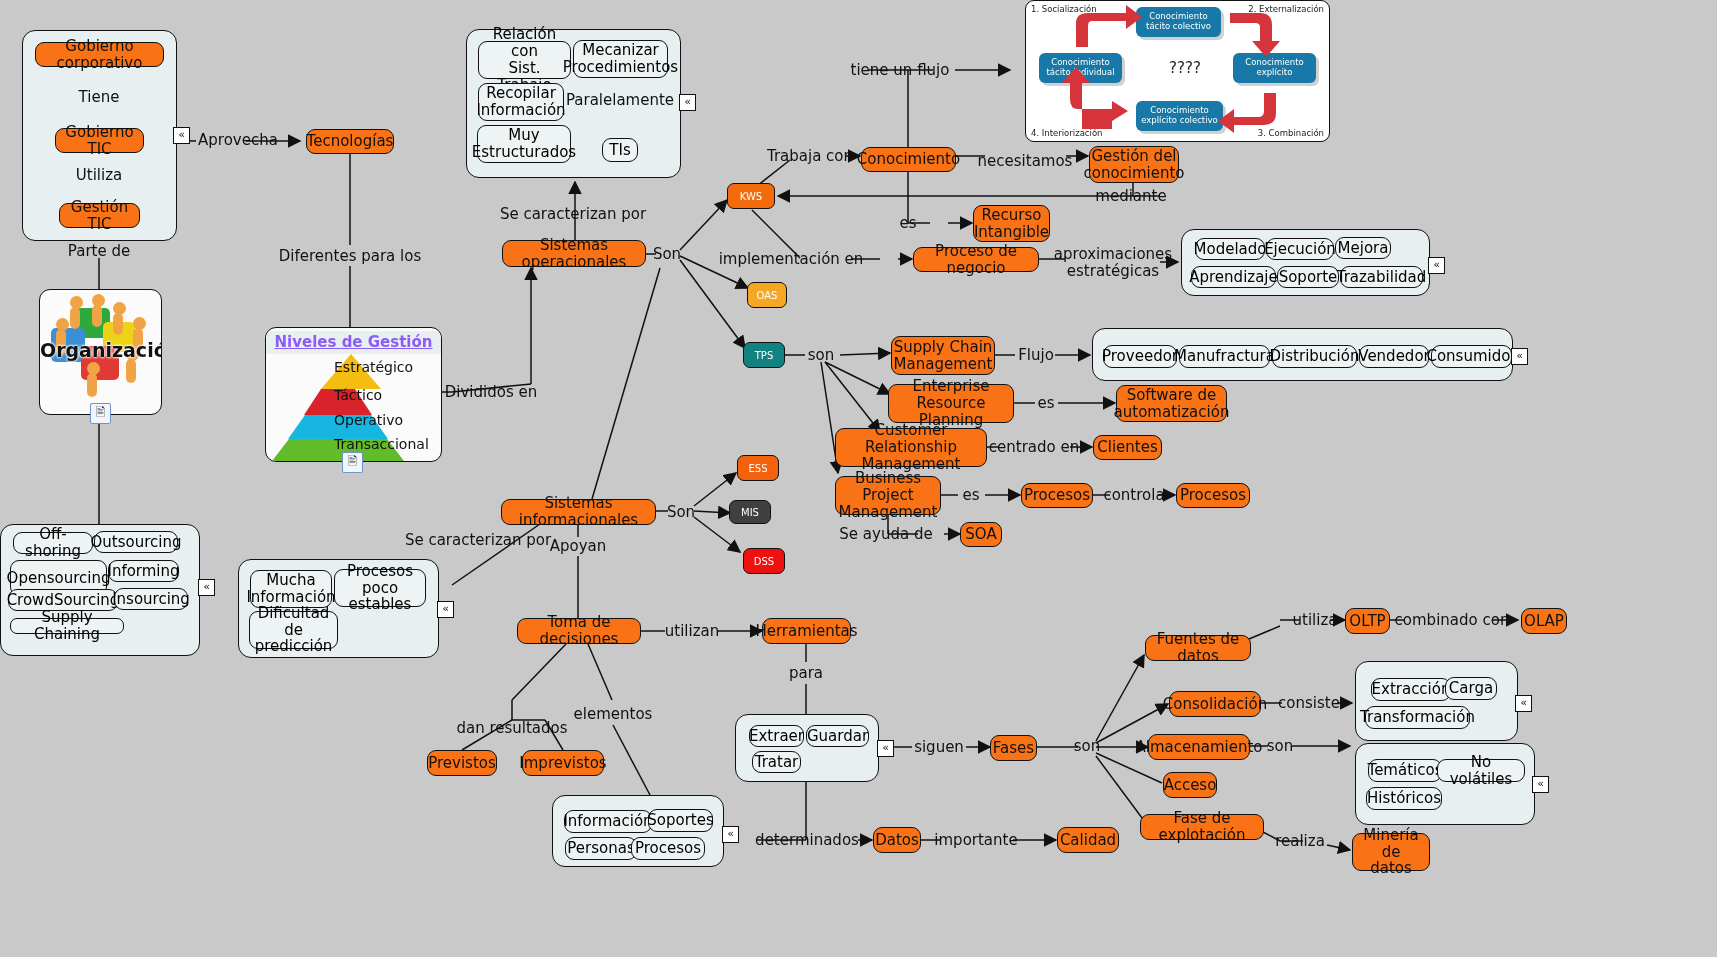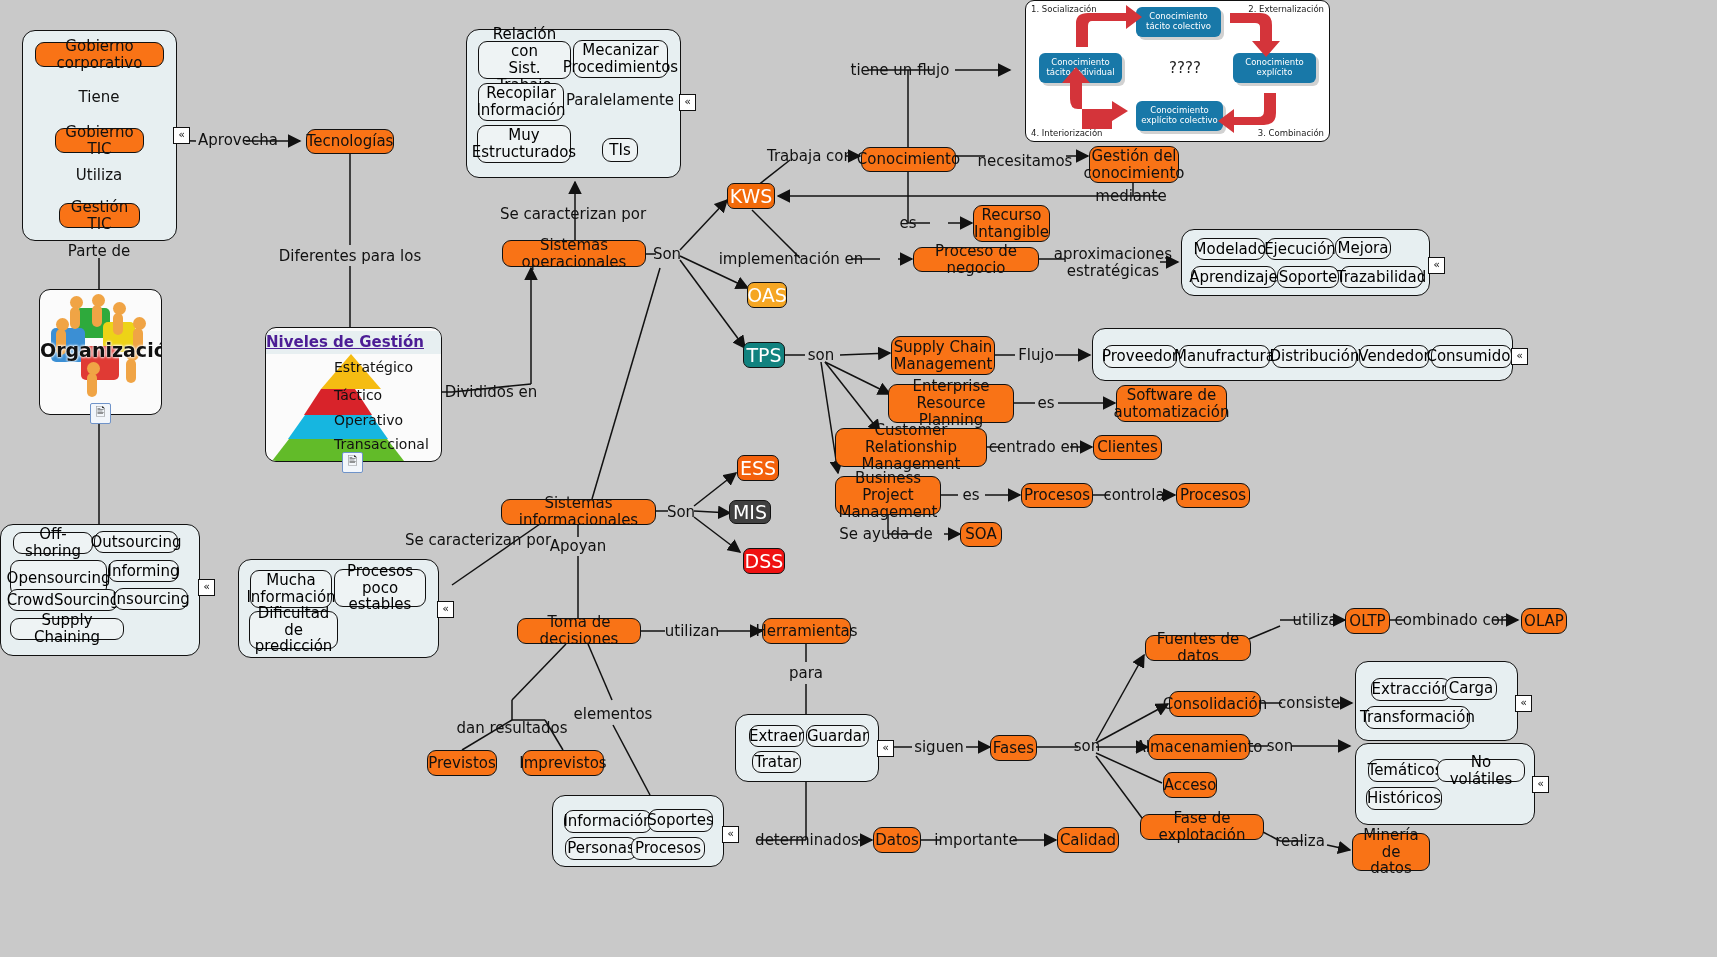--- a/index.html
+++ b/index.html
@@ -37,21 +37,21 @@
     border:1.6px solid #111;
     border-radius:9px;
     display:flex;align-items:center;justify-content:center;
     text-align:center;line-height:1.12;font-size:15px;
     white-space:pre-line;padding:2px 6px;
   }
   .tag{
     position:absolute;box-sizing:border-box;
     border:1.6px solid #111;border-radius:7px;
     display:flex;align-items:center;justify-content:center;
-    color:#fff;font-size:19px;font-weight:400;
+    color:#fff;font-size:10px;font-weight:400;
   }
   .lbl{
     position:absolute;
     font-size:15px;color:#111;
     white-space:pre-line;text-align:center;
     line-height:1.1;
     transform:translate(-50%,-50%);
   }
   .mini{
     position:absolute;width:15px;height:15px;
@@ -75,22 +75,22 @@
     position:absolute;left:0;right:0;top:48%;transform:translateY(-50%);
     text-align:center;font-weight:bold;font-size:19px;color:#111;z-index:5;
     text-shadow:0 0 3px #fff,0 0 3px #fff,0 0 2px #fff;
   }
   .puz{position:absolute;}
   .fig{position:absolute;background:#f0a445;border-radius:50%;}
 
   
   #niveles-box{position:absolute;background:#fbfbfb;border:1.6px solid #111;border-radius:11px;overflow:hidden;}
   #niveles-box .nv-head{
-    position:absolute;left:0;right:0;top:3px;
-    font-weight:bold;font-size:15px;text-decoration:underline;color:#4c1d95;
+    position:absolute;left:0;right:0;top:3px;text-align:center;
+    font-weight:bold;font-size:15px;text-decoration:underline;color:#8b5cf6;
     background:#e7eff1;padding:2px 0 3px;
   }
   .pyr{position:absolute;}
   .pyr-lbl{position:absolute;font-size:14px;color:#111;}
 
   
   #spiral-box{
     position:absolute;background:#fff;border:1.6px solid #111;border-radius:9px;overflow:hidden;
   }
   #spiral-box .sp-corner{position:absolute;font-size:8.5px;color:#222;}
@@ -294,21 +294,21 @@
   </div>
   <div class="noteicon" style="left:90px;top:403px;">🖹</div>
 
   <div class="group" style="left:0px;top:524px;width:200px;height:132px;"></div>
   <div class="chip" style="left:13px;top:532px;width:80px;height:22px;">Off-shoring</div>
   <div class="chip" style="left:94px;top:531px;width:84px;height:22px;">Outsourcing</div>
   <div class="chip" style="left:10px;top:560px;width:97px;height:36px;">Opensourcing</div>
   <div class="chip" style="left:108px;top:560px;width:71px;height:22px;">Informing</div>
   <div class="chip" style="left:8px;top:589px;width:110px;height:22px;">CrowdSourcing</div>
   <div class="chip" style="left:114px;top:588px;width:74px;height:22px;">Insourcing</div>
-  <div class="chip" style="left:10px;top:618px;width:114px;height:22px;">Supply Chaining</div>
+  <div class="chip" style="left:10px;top:618px;width:114px;height:16px;border-radius:7px;">Supply Chaining</div>
   <div class="mini" style="left:198px;top:579px;">«</div>
 
   <div id="niveles-box" style="left:265px;top:327px;width:175px;height:133px;">
     <div class="nv-head">Niveles de Gestión</div>
     <div class="pyr" style="left:55px;top:26px;width:0;height:0;border-left:30px solid transparent;border-right:30px solid transparent;border-bottom:35px solid #f5bc12;"></div>
     <div class="pyr" style="left:38px;top:61px;width:34px;height:0;border-left:17px solid transparent;border-right:17px solid transparent;border-bottom:26px solid #d8232a;"></div>
     <div class="pyr" style="left:22px;top:87px;width:66px;height:0;border-left:17px solid transparent;border-right:17px solid transparent;border-bottom:24px solid #16b6e0;"></div>
     <div class="pyr" style="left:6px;top:111px;width:98px;height:0;border-left:17px solid transparent;border-right:17px solid transparent;border-bottom:22px solid #62bb29;"></div>
     <div class="pyr-lbl" style="left:68px;top:31px;">Estratégico</div>
     <div class="pyr-lbl" style="left:68px;top:59px;">Táctico</div>

